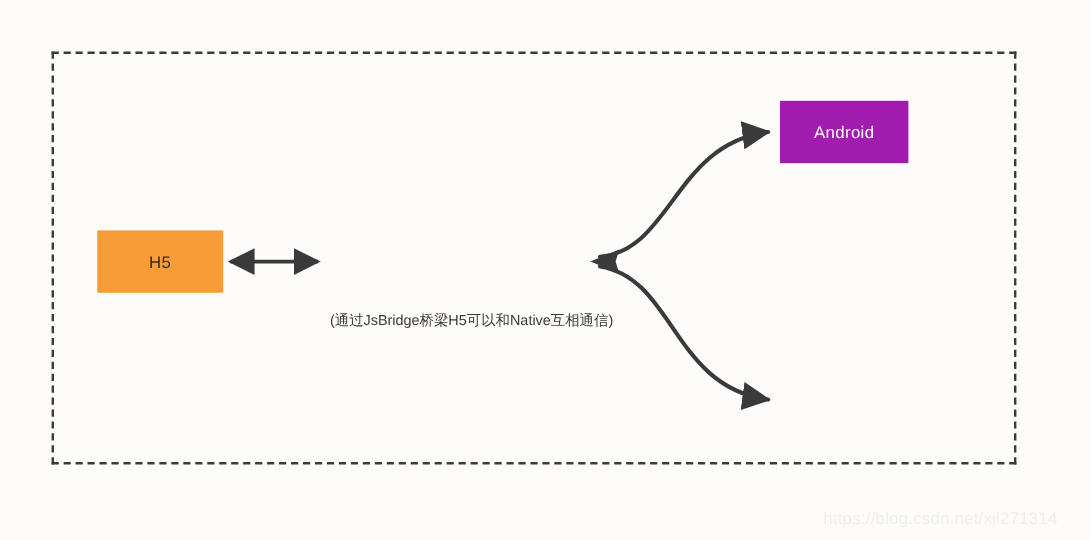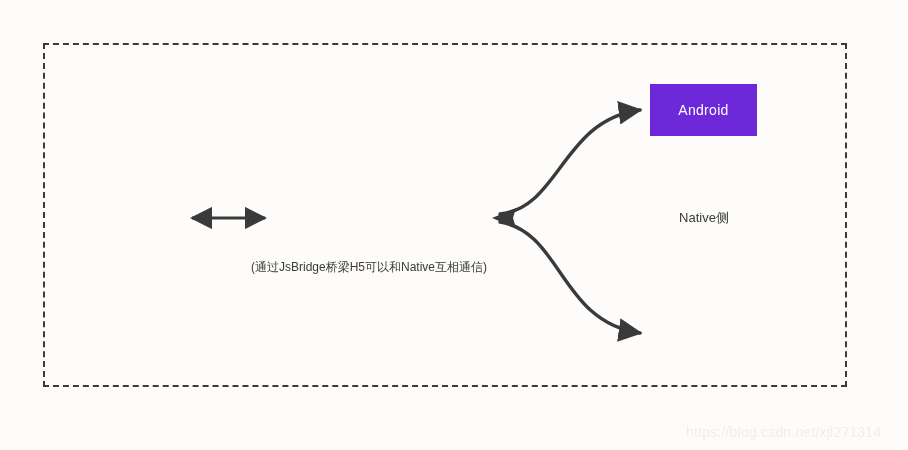--- a/index.html
+++ b/index.html
@@ -47,36 +47,36 @@
     top: 192px;
     width: 219px;
     height: 52px;
     background: #21ba9a;
   }
   #node-android {
     left: 650px;
     top: 84px;
     width: 107px;
     height: 52px;
-    background: #6d28d9;
+    background: #a21caf;
   }
   #node-ios {
     left: 650px;
     top: 307px;
     width: 107px;
     height: 52px;
     background: #21ba9a;
     font-family: "DejaVu Serif", "Liberation Serif", serif;
   }
   #caption-bridge {
     position: absolute;
     left: 251px;
     top: 259px;
     width: 260px;
-    text-align: left;
+    text-align: right;
     font-size: 12px;
     color: #3a3a3a;
     white-space: nowrap;
   }
   #label-native {
     position: absolute;
     left: 643px;
     top: 209px;
     width: 122px;
     text-align: center;
@@ -120,26 +120,28 @@
 
     <line x1="192" y1="218" x2="265" y2="218" stroke="#3a3a3a" stroke-width="3.2" marker-start="url(#arrow-start)" marker-end="url(#arrow-end)"></line>
 
     <path d="M 500 214 C 560 208, 562 120, 640 110" fill="none" stroke="#3a3a3a" stroke-width="3.4" stroke-linecap="round" marker-end="url(#arrow-end)"></path>
 
     <path d="M 500 222 C 562 232, 560 322, 640 333" fill="none" stroke="#3a3a3a" stroke-width="3.4" stroke-linecap="round" marker-end="url(#arrow-end)"></path>
 
     <path d="M 492 218 L 516 208 L 513 218 L 516 228 z" fill="#3a3a3a"></path>
   </svg>
 
+  <div class="node" id="node-h5">
+    <span>H5</span>
+  </div>
 
 
   <div class="node" id="node-android">
     <span>Android</span>
   </div>
 
 
   <div id="caption-bridge">(通过JsBridge桥梁H5可以和Native互相通信)</div>
 
-  <div id="label-native">Native侧</div>
 
   <div id="watermark">https://blog.csdn.net/xjl271314</div>
 
 </div>
 
 </body></html>

